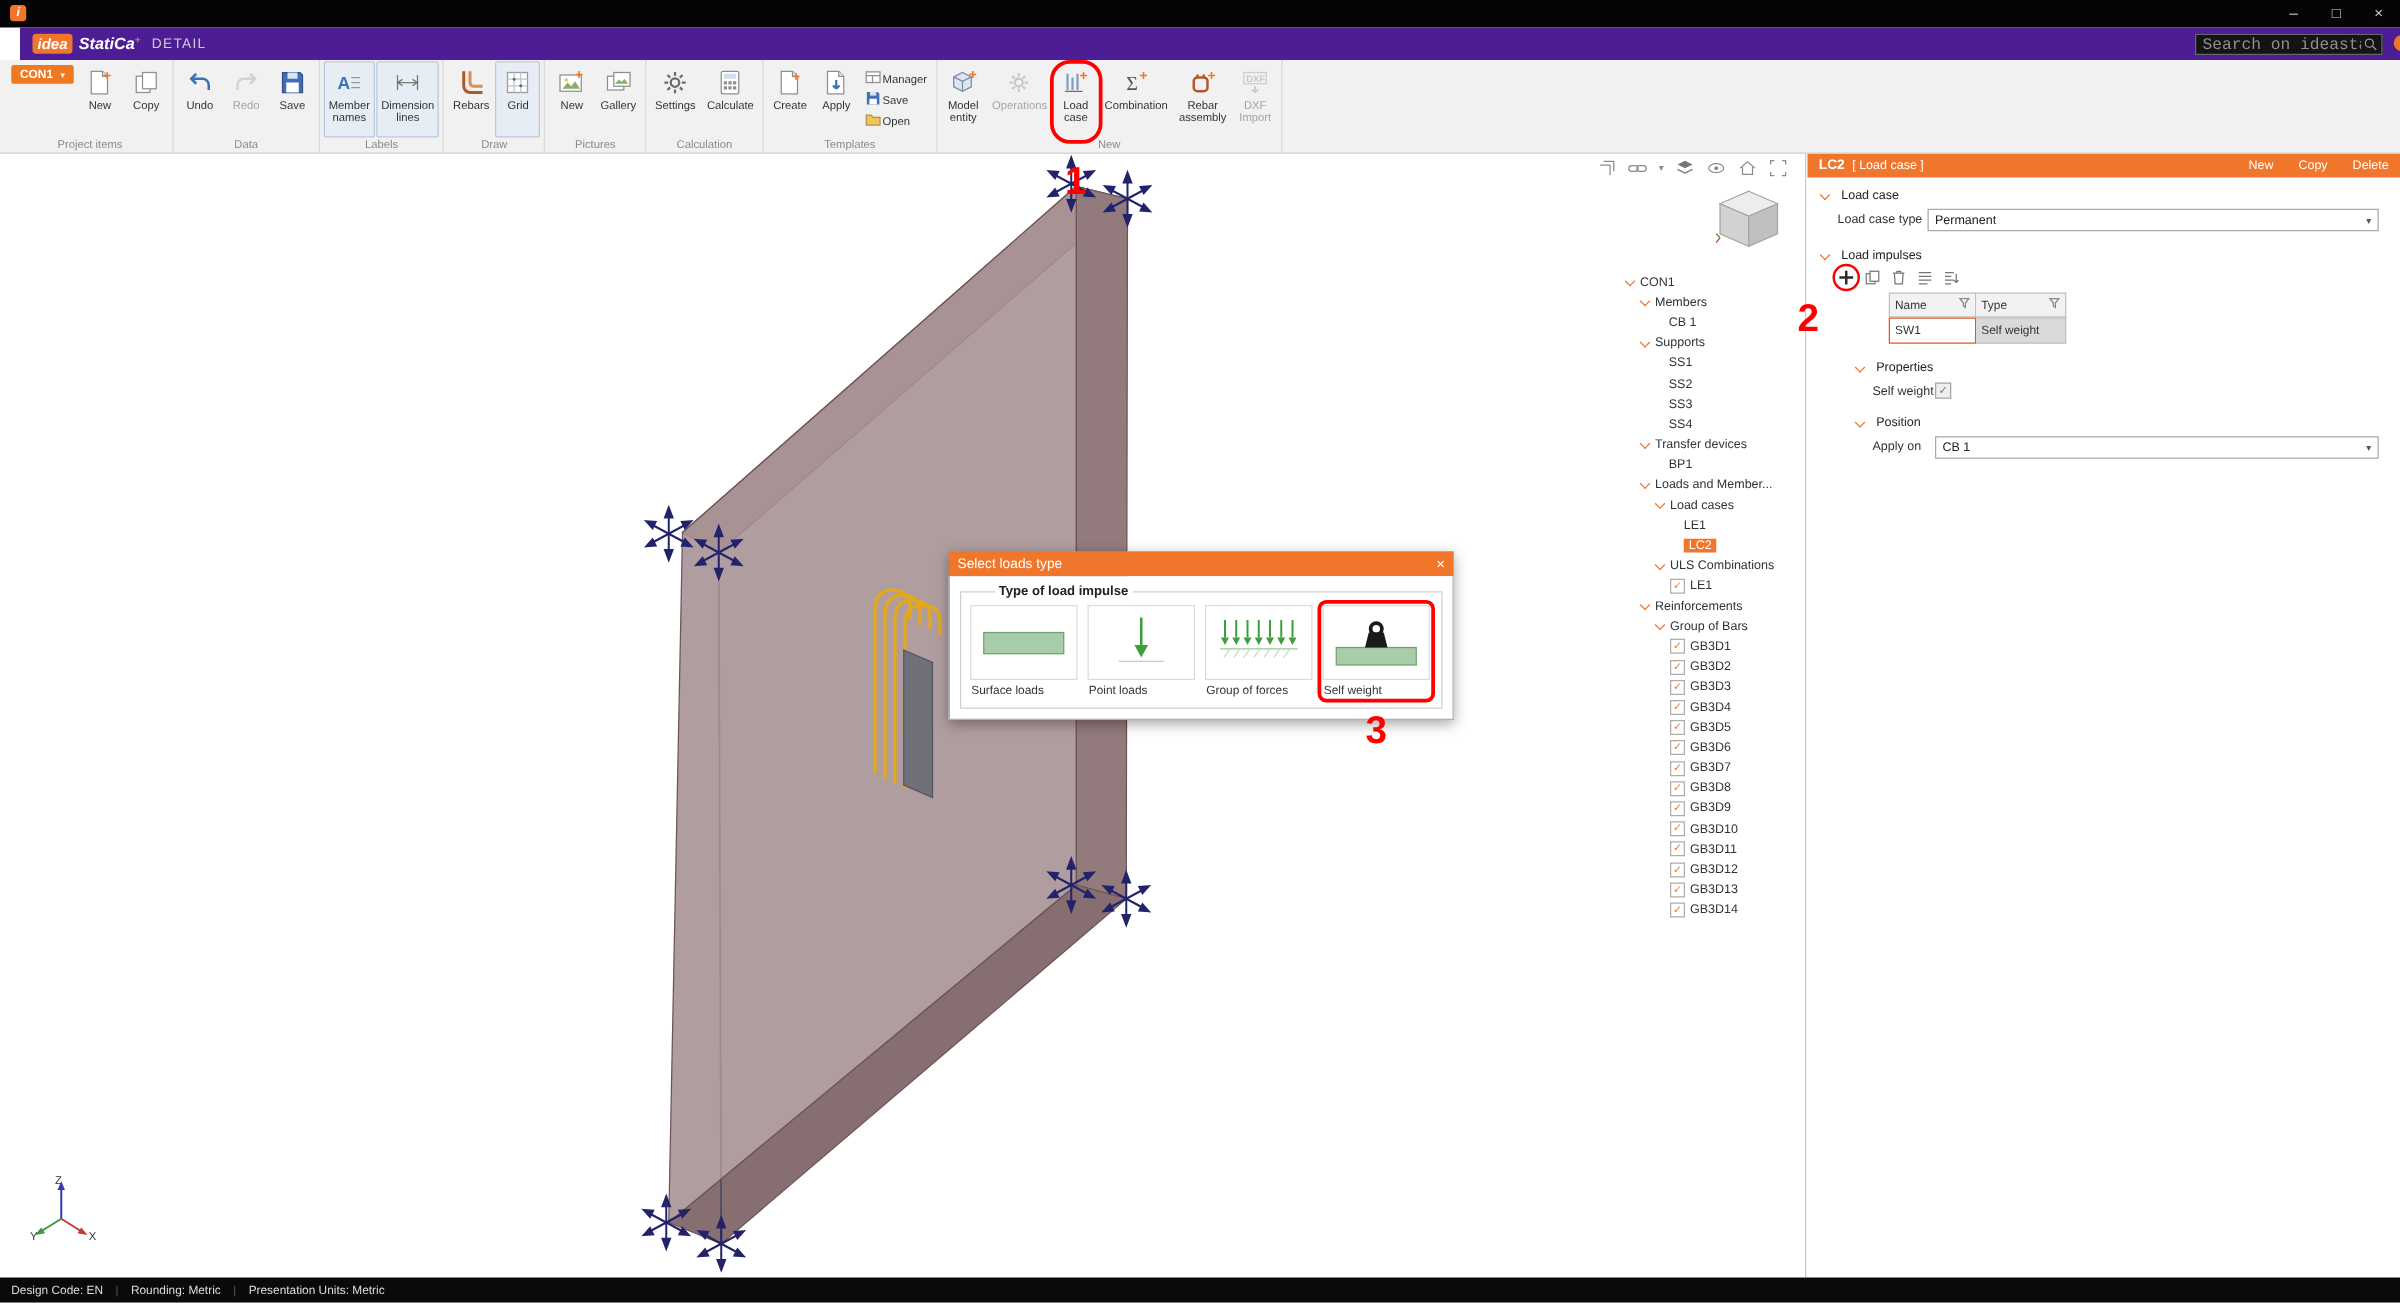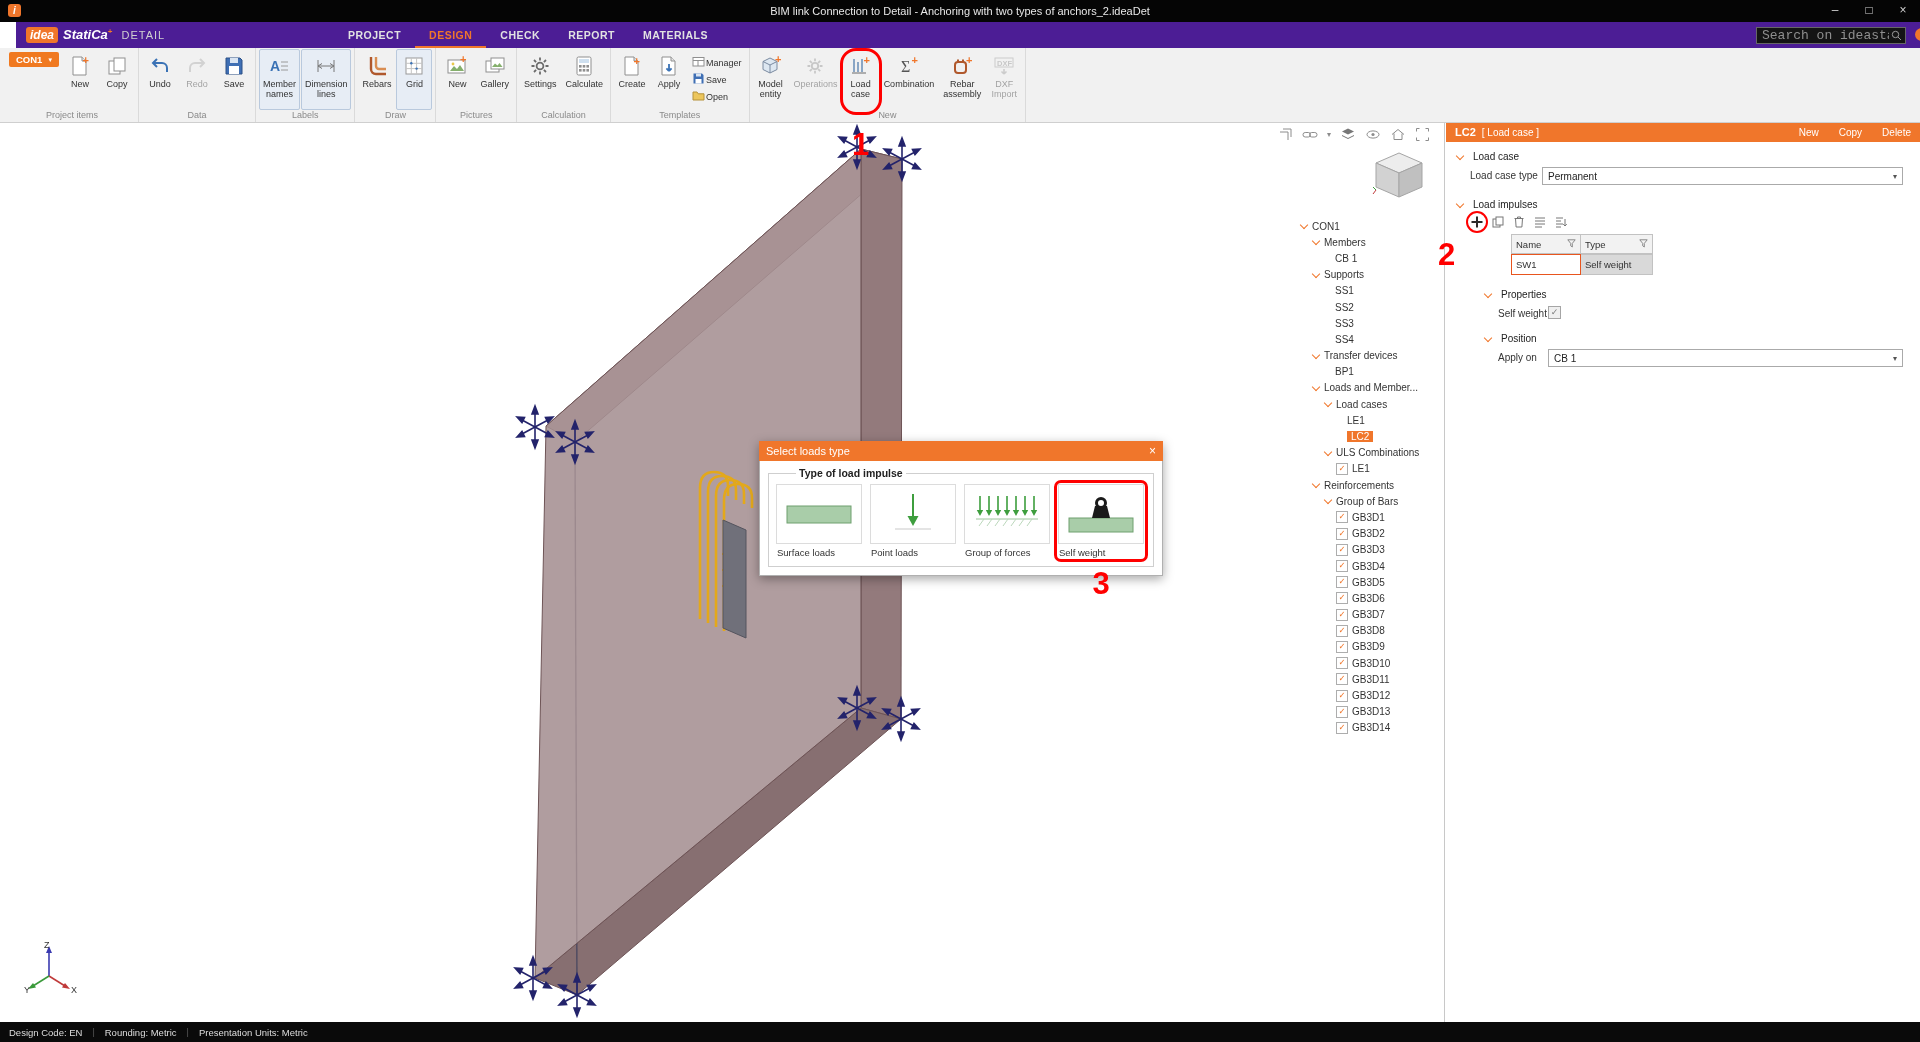--- a/index.html
+++ b/index.html
@@ -117,41 +117,33 @@
   .sbitem{font-size:9.5px;color:#dedede;}
   .sep{color:#5a5a5a;margin:0 10px;font-size:9px;}
 </style>
 </head>
 <body>
 
 <div id="app">
 
   <div class="titlebar">
     <span class="appicon">i</span>
-    <div class="tb-title">BIM link Connection to Detail - Anchoring with two types of anchors_2.ideaDet</div>
     <div class="tb-controls">
       <span class="tb-btn">–</span>
       <span class="tb-btn">□</span>
       <span class="tb-btn">×</span>
     </div>
   </div>
 
   <div class="menubar">
     <div class="brand">
       <span class="logo-idea">idea</span>
       <span class="logo-statica"><span>StatiCa</span><sup>+</sup></span>
       <span class="module">DETAIL</span>
     </div>
-    <div class="mtabs" id="mtabs">
-        <span class="mtab">PROJECT</span>
-        <span class="mtab active">DESIGN</span>
-        <span class="mtab">CHECK</span>
-        <span class="mtab">REPORT</span>
-        <span class="mtab">MATERIALS</span>
-      </div>
     <div class="msearch">
       <input class="msearch-input" placeholder="Search on ideastatica.com" style="">
       <span class="msearch-ic">
           <svg width="11" height="11" viewBox="0 0 11 11">
             <circle cx="4.5" cy="4.5" r="3.2" fill="none" stroke="#9a9a9a"></circle>
             <path d="M7 7l3 3" stroke="#9a9a9a"></path>
           </svg>
         </span>
     </div>
     <span class="account"></span>

